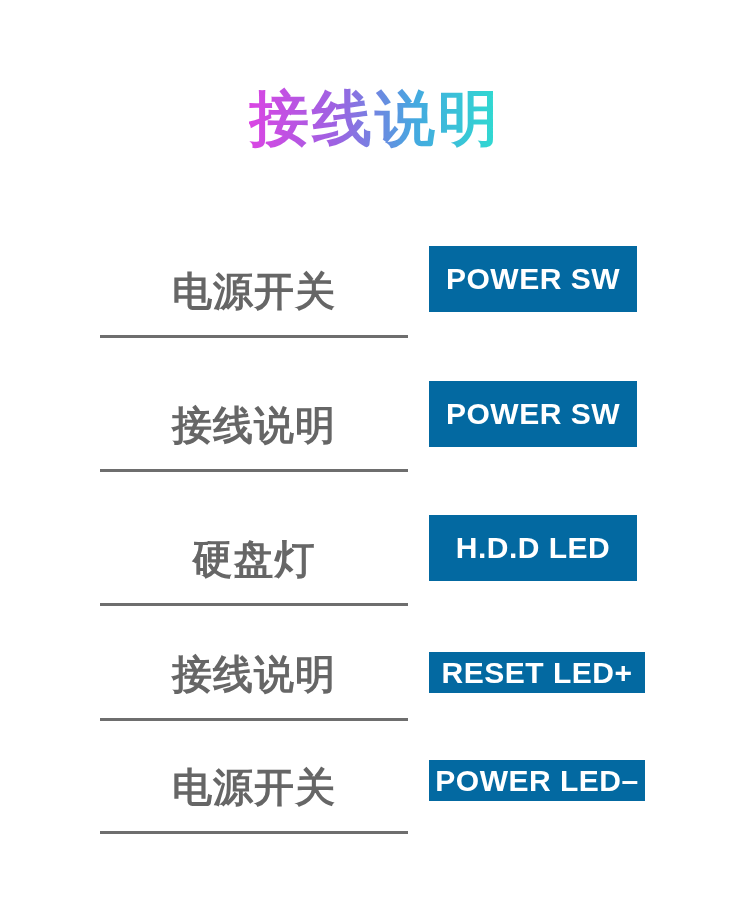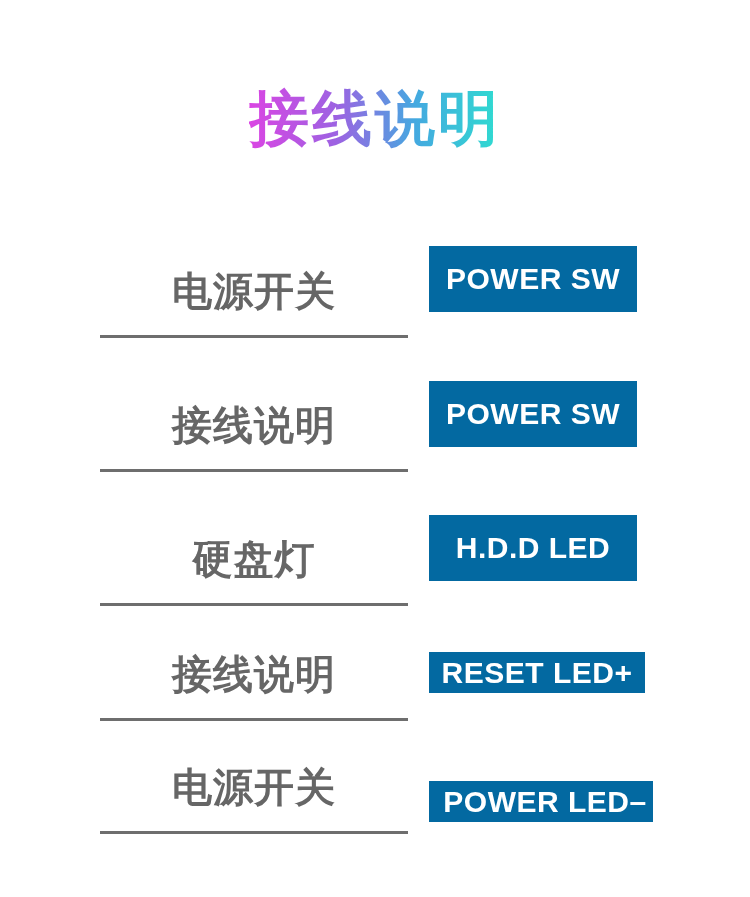--- a/index.html
+++ b/index.html
@@ -78,21 +78,21 @@
     align-items: center;
     justify-content: center;
     white-space: nowrap;
   }
   .badge-lg { width: 208px; height: 66px; }
   .badge-sm { width: 216px; height: 41px; }
   .b1 { top: 246px; }
   .b2 { top: 381px; }
   .b3 { top: 515px; }
   .b4 { top: 652px; }
-  .b5 { top: 781px; padding-left: 8px; }
+  .b5 { top: 760px; }
 </style>
 </head>
 <body>
 
 <div class="page">
 
   <div class="title-wrap">
     <h1 class="title">接线说明</h1>
   </div>
 

